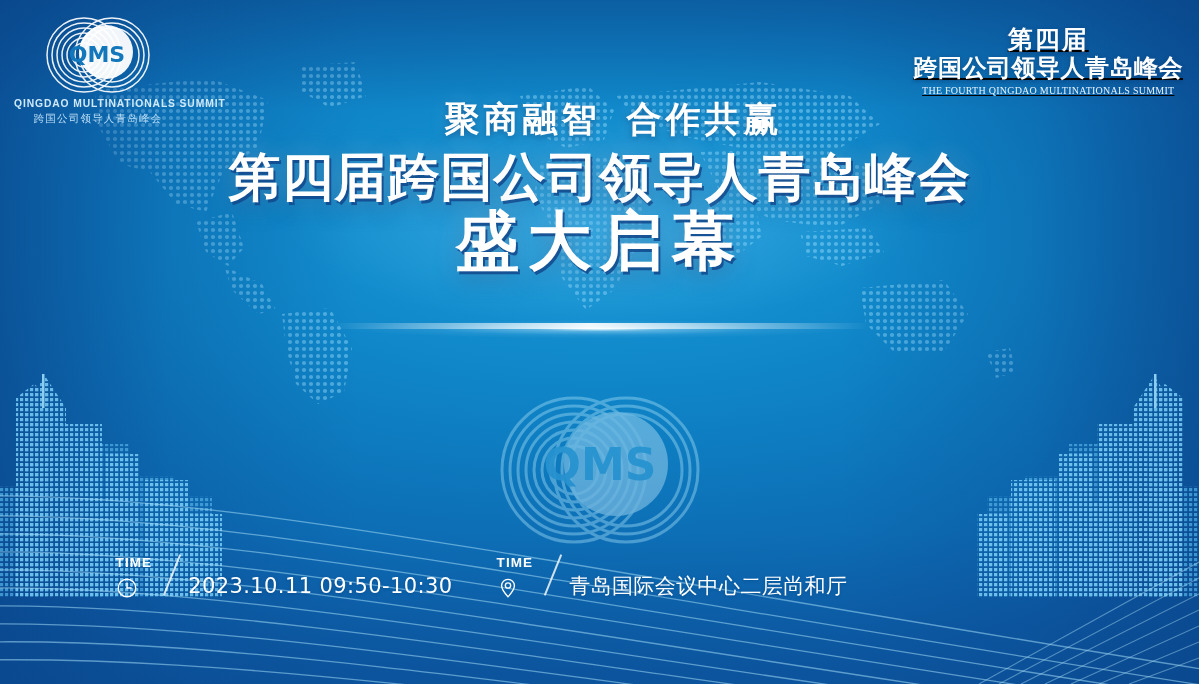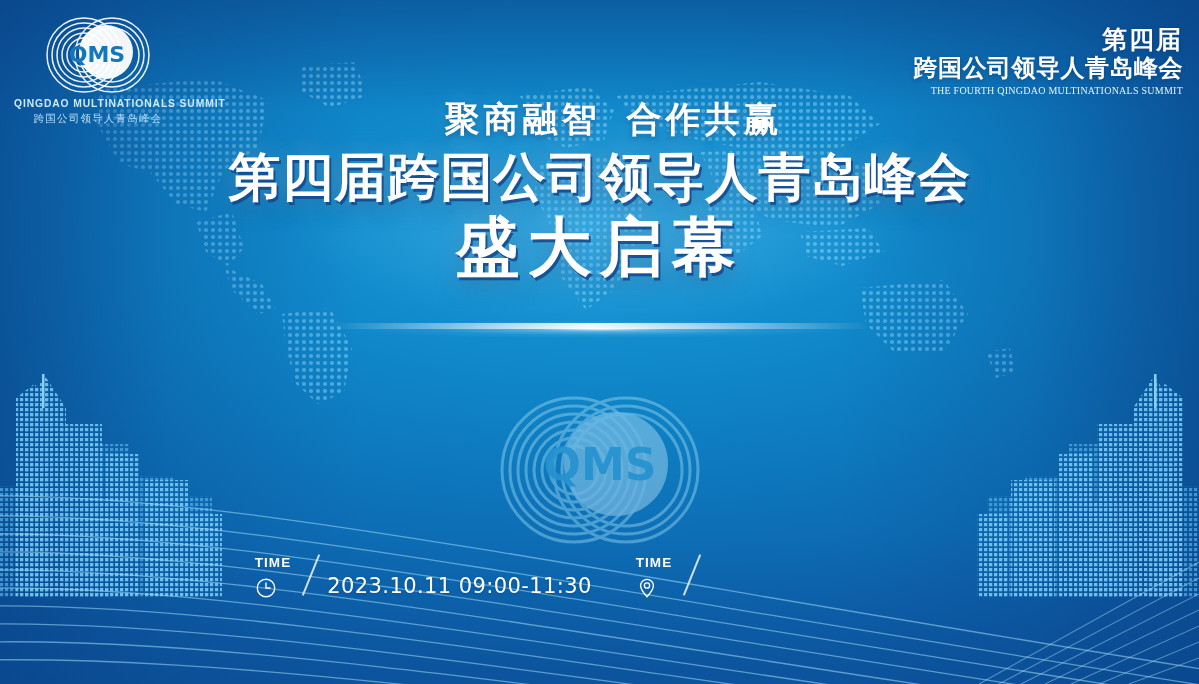--- a/index.html
+++ b/index.html
@@ -60,21 +60,21 @@
   .logo-tl .mark{width:112px;height:78px;margin:0 auto;display:block;}
   .logo-tl .en{
     color:#cfe9fb;font-size:10.3px;letter-spacing:.9px;font-weight:700;
     margin-top:4px;white-space:nowrap;
   }
   .logo-tl .cn{
     color:#bcdff8;font-size:10.5px;letter-spacing:1.2px;margin-top:3px;white-space:nowrap;
     font-family:"DejaVu Sans",sans-serif;
   }
   
-  .logo-tr{position:absolute;right:16px;top:26px;text-align:right;}
+  .logo-tr{position:absolute;right:16px;top:26px;text-align:center;text-decoration:underline;}
   .logo-tr .l1{
     color:#ffffff;font-size:25px;font-weight:800;letter-spacing:2px;
     font-family:"DejaVu Sans",sans-serif;line-height:1.12;
     text-shadow:0 1px 4px rgba(4,48,98,.45);
   }
   .logo-tr .l2{
     color:#ffffff;font-size:24px;font-weight:800;letter-spacing:.5px;
     font-family:"DejaVu Sans",sans-serif;line-height:1.15;margin-top:1px;
     text-shadow:0 1px 4px rgba(4,48,98,.45);
   }
@@ -102,21 +102,21 @@
     font-size:52px;letter-spacing:1px;line-height:1.08;
     margin-top:6px;
     text-shadow:
       2px 3px 0 rgba(16,72,140,.85),
       0 0 26px rgba(160,225,255,.42),
       0 6px 22px rgba(6,52,104,.55);
   }
   .big2{
     font-family:"DejaVu Sans",sans-serif;
     font-weight:800;color:#ffffff;
-    font-size:64px;letter-spacing:8px;line-height:1.08;margin-top:8px;
+    font-size:64px;letter-spacing:8px;line-height:1.08;margin-top:2px;
     text-shadow:
       2px 3px 0 rgba(16,72,140,.85),
       0 0 26px rgba(160,225,255,.42),
       0 6px 22px rgba(6,52,104,.55);
   }
   
   .info{
     position:absolute;left:0;top:556px;width:963px;
     display:flex;justify-content:center;align-items:flex-end;gap:44px;
   }
@@ -326,29 +326,30 @@
 
     <div class="info-item">
       <div class="info-left">
         <div class="info-kicker">TIME</div>
         <svg class="ic" viewBox="0 0 24 24">
           <circle cx="12" cy="12" r="9.5" fill="none" stroke="#ffffff" stroke-width="1.5"></circle>
           <path d="M12 6.5 V12 H16.5" fill="none" stroke="#ffffff" stroke-width="1.5" stroke-linecap="round"></path>
         </svg>
       </div>
       <div class="slash"></div>
-      <div class="info-val">2023.10.11 09:00-11:30</div>
+      <div class="info-val">2023.10.11 09:50-10:30</div>
     </div>
 
     <div class="info-item">
       <div class="info-left">
         <div class="info-kicker">TIME</div>
         <svg class="ic" viewBox="0 0 24 24">
           <path d="M12 2.6 C8 2.6 5 5.6 5 9.4 C5 14.2 12 21.6 12 21.6 C12 21.6 19 14.2 19 9.4 C19 5.6 16 2.6 12 2.6 Z" fill="none" stroke="#ffffff" stroke-width="1.5"></path>
           <circle cx="12" cy="9.3" r="2.9" fill="none" stroke="#ffffff" stroke-width="1.5"></circle>
         </svg>
       </div>
       <div class="slash"></div>
+      <div class="info-val">青岛国际会议中心二层尚和厅</div>
     </div>
 
   </div>
 
 </div>
 
 </body></html>

